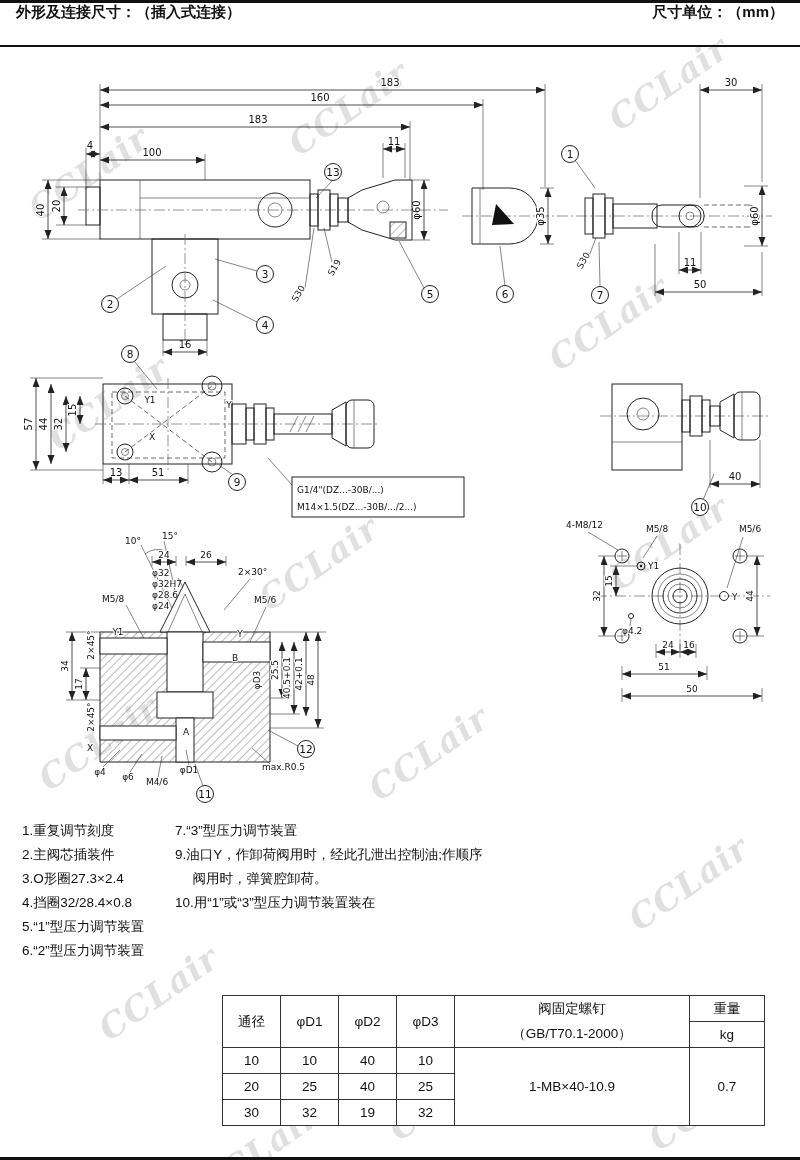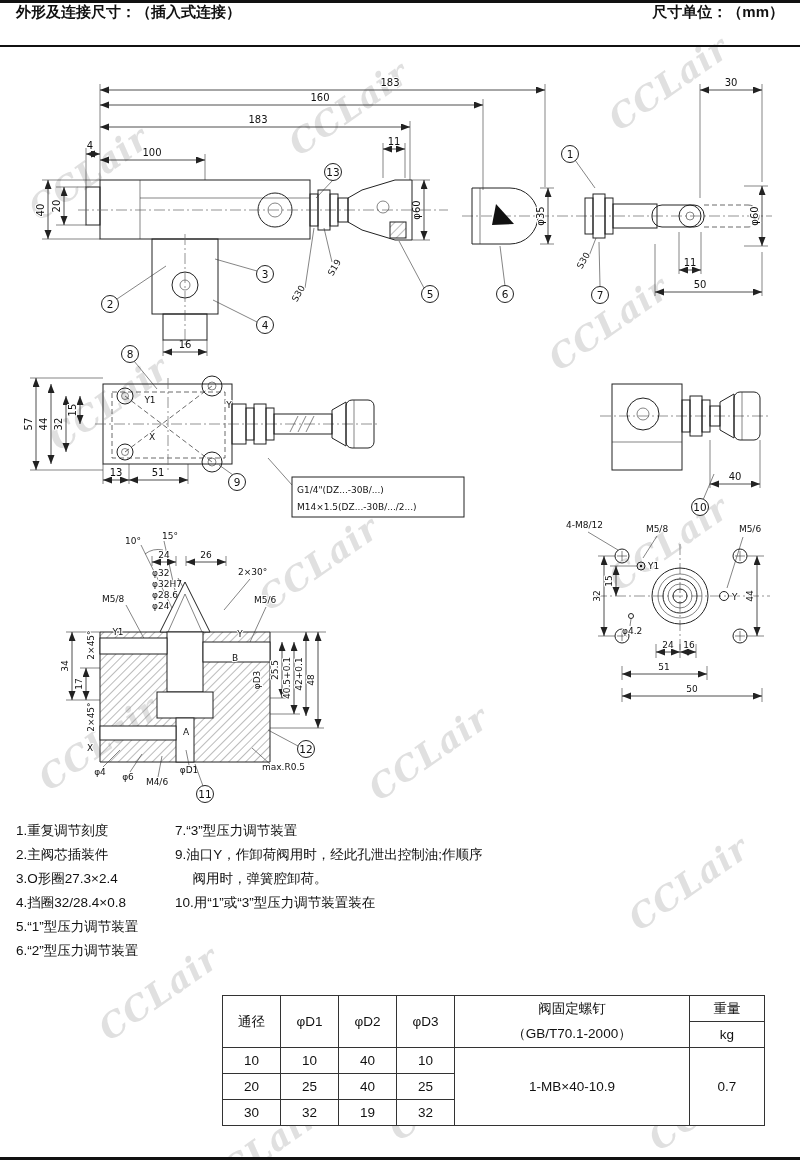--- a/index.html
+++ b/index.html
@@ -23,21 +23,21 @@
   svg .wht{fill:#fff;stroke:#222;stroke-width:1}
   svg .blk{fill:#111;stroke:none}
   svg .co{fill:#fff;stroke:#222;stroke-width:1}
   svg text{font-family:"DejaVu Sans",sans-serif;font-size:10px;fill:#111;text-anchor:middle;
            stroke:#fff;stroke-width:2.2;paint-order:stroke;stroke-linejoin:round}
   svg text.t9{font-size:9px}
   svg text.ts{text-anchor:start}
   svg text.cn{font-size:10.5px;stroke:none}
   .notes{position:absolute;top:816px;left:0;width:800px;display:flex;z-index:4;
          font-size:13.5px;line-height:1.78}
-  .notes .col1{width:175px;padding-left:16px}
+  .notes .col1{width:175px;padding-left:22px}
   .notes .col2{width:315px}
   .notes .col3{width:288px;padding-left:2px}
   .note-item{padding-left:1.3em;text-indent:-1.3em}
   .note-cont{padding-left:1.1em;text-indent:0}
   .spec-table{position:absolute;top:992px;left:222px;z-index:4;border-collapse:collapse;
               font-size:13.5px;text-align:center;background:#fff}
   .spec-table td{border:1px solid #333;padding:3px 6px;height:26px}
   .spec-table td.nb{border-bottom:none}
   .spec-table td.nt{border-top:none}
 </style>

